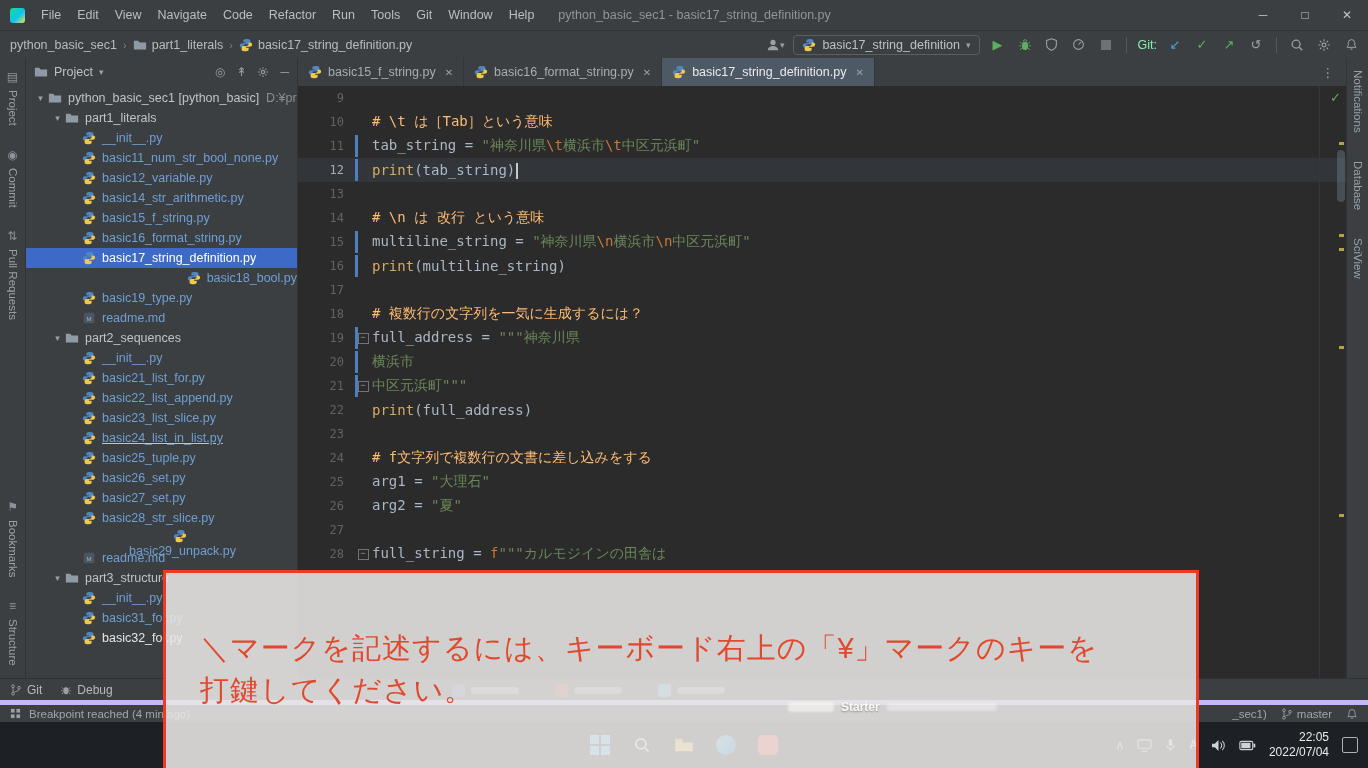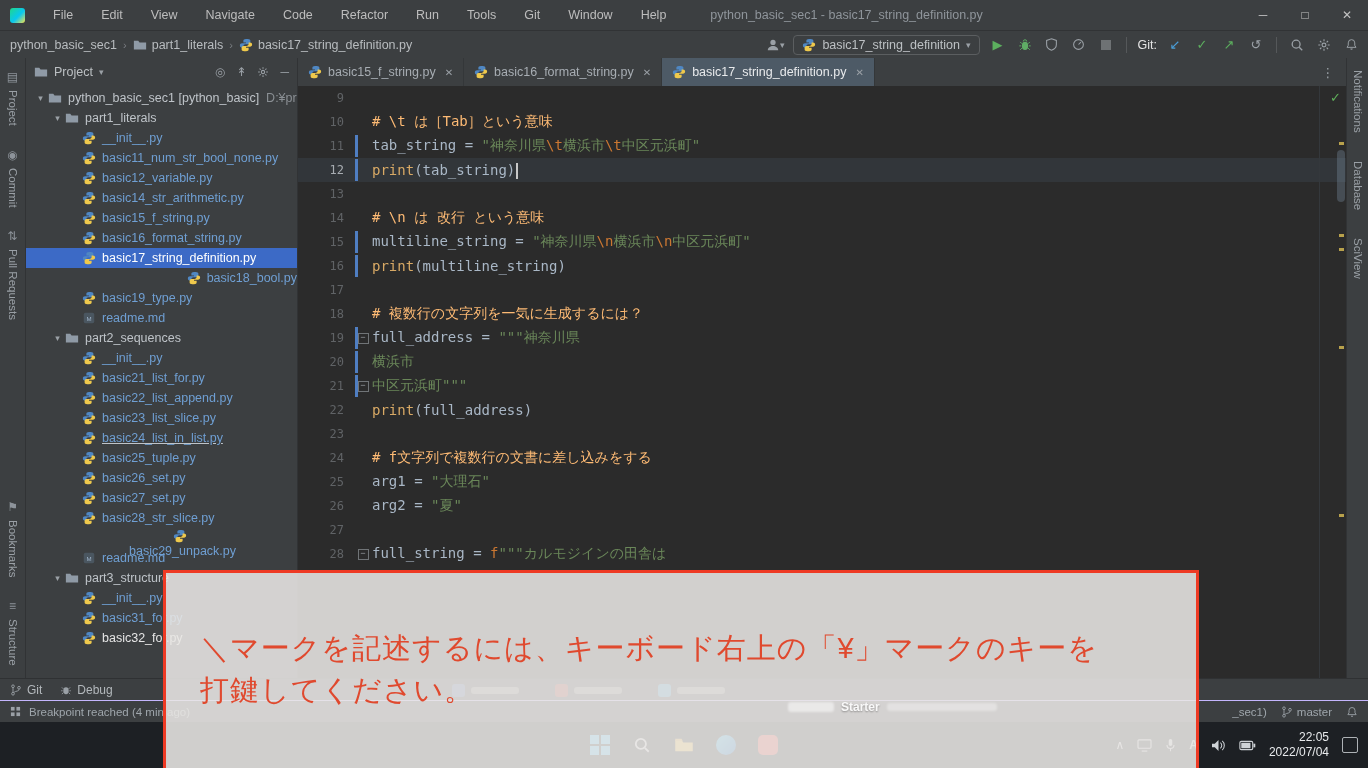--- a/index.html
+++ b/index.html
@@ -3,38 +3,38 @@
 <meta charset="utf-8">
 <style>
   html,body{margin:0;padding:0;background:#1a1a1a;}
   #app{position:relative;width:1368px;height:768px;background:#2b2b2b;overflow:hidden;
        font-family:"Liberation Sans",sans-serif;-webkit-font-smoothing:antialiased;}
   
   .titlebar{height:30px;background:#3c3f41;display:flex;align-items:center;color:#bdbdbd;
             font-size:12.5px;padding-left:8px;box-sizing:border-box;}
   .app-logo{width:15px;height:15px;border-radius:3px;flex:none;margin:0 8px 0 2px;
             background:linear-gradient(135deg,#21d789,#08c7f0 55%,#f7e14a);}
-  .menu-item{padding:0 8px;cursor:default;margin-left:12px;}
-  .title-text{color:#8f959b;margin-left:36px;white-space:nowrap;}
+  .menu-item{padding:0 8px;cursor:default;}
+  .title-text{color:#8f959b;margin-left:16px;white-space:nowrap;}
   .tb-spacer{flex:1;}
   .win-btn{width:42px;text-align:center;color:#c3c3c3;font-size:12px;line-height:30px;}
   
   .navbar{height:28px;background:#3c3f41;border-top:1px solid #313335;display:flex;align-items:center;
           padding:0 8px;box-sizing:border-box;font-size:12.5px;color:#b8bcbf;}
   .crumb{display:flex;align-items:center;gap:5px;padding:0 2px;white-space:nowrap;}
   .crumb-sep{color:#7a7e82;padding:0 4px;font-size:11px;}
   .nav-right{margin-left:auto;display:flex;align-items:center;gap:9px;}
   .nav-ic{min-width:18px;height:20px;display:flex;align-items:center;justify-content:center;}
   .run-pill{display:flex;align-items:center;gap:6px;border:1px solid #5b5e60;border-radius:4px;
             padding:2px 8px;color:#bcc0c3;white-space:nowrap;}
   .pill-caret{color:#9aa0a6;font-size:9px;}
   .v-sep{width:1px;height:16px;background:#55585a;margin:0 2px;}
   .g-green{color:#5caf5e;font-size:13px;} .g-blue{color:#4a9ed8;font-size:13px;}
   .g-gray{color:#9aa0a6;font-size:13px;}
-  .git-label{color:#e5e5e5;}
+  .git-label{color:#86efac;}
   
   .main{display:flex;height:620px;}
   .stripe{background:#3c3f41;display:flex;flex-direction:column;align-items:center;box-sizing:border-box;
           padding:12px 0;color:#9aa0a6;font-size:11.5px;}
   .stripe.left{width:26px;border-right:1px solid #313335;gap:22px;}
   .stripe.right{width:22px;border-left:1px solid #313335;gap:28px;}
   .stripe-item{writing-mode:vertical-rl;display:flex;align-items:center;gap:6px;white-space:nowrap;}
   .stripe-item .s-ic{writing-mode:horizontal-tb;font-size:12px;color:#8d939a;}
   .push{margin-top:auto;}
   
@@ -73,21 +73,21 @@
   .sc-esc{color:#cc7832;} .sc-kw{color:#cc7832;} .sc-fn{color:#d8a965;}
   .caret{display:inline-block;width:2px;height:16px;background:#c8c8c8;vertical-align:middle;margin-left:1px;}
   .an-check{position:absolute;top:32px;right:5px;color:#5faf5a;font-size:13px;z-index:5;}
   .sb-thumb{position:absolute;top:92px;right:1px;width:8px;height:52px;background:rgba(140,165,190,.28);border-radius:4px;z-index:5;}
   .warn{position:absolute;right:2px;width:5px;height:3px;background:#b8a14c;z-index:5;}
   .mguide{position:absolute;top:28px;bottom:0;right:26px;width:1px;background:#34383c;}
   
   .toolwin{height:22px;background:#3c3f41;border-top:1px solid #2f3133;display:flex;align-items:center;
            gap:18px;padding:0 10px;font-size:12px;color:#b3b8bc;box-sizing:border-box;}
   .tw-item{display:flex;align-items:center;gap:5px;}
-  .statusbar{height:22px;background:#3c3f41;border-top:1px solid #c4b5fd;display:flex;align-items:center;
+  .statusbar{height:22px;background:#3c3f41;border-top:5px solid #c4b5fd;display:flex;align-items:center;
              padding:0 10px;font-size:11.5px;color:#9fa6ac;gap:8px;box-sizing:border-box;}
   .sb-right{margin-left:auto;display:flex;align-items:center;gap:14px;}
   .branch{display:flex;align-items:center;gap:4px;}
   
   .taskbar{height:46px;background:#1d2024;position:relative;display:flex;align-items:center;}
   .tb-center{position:absolute;left:50%;transform:translateX(-50%);display:flex;gap:18px;align-items:center;}
   .tb-ic{width:24px;height:24px;display:flex;align-items:center;justify-content:center;}
   .win-logo{display:grid;grid-template-columns:9px 9px;grid-gap:2px;}
   .win-logo i{width:9px;height:9px;background:#4cc2ff;display:block;}
   .red-app{width:20px;height:20px;border-radius:5px;background:#e8453c;}

